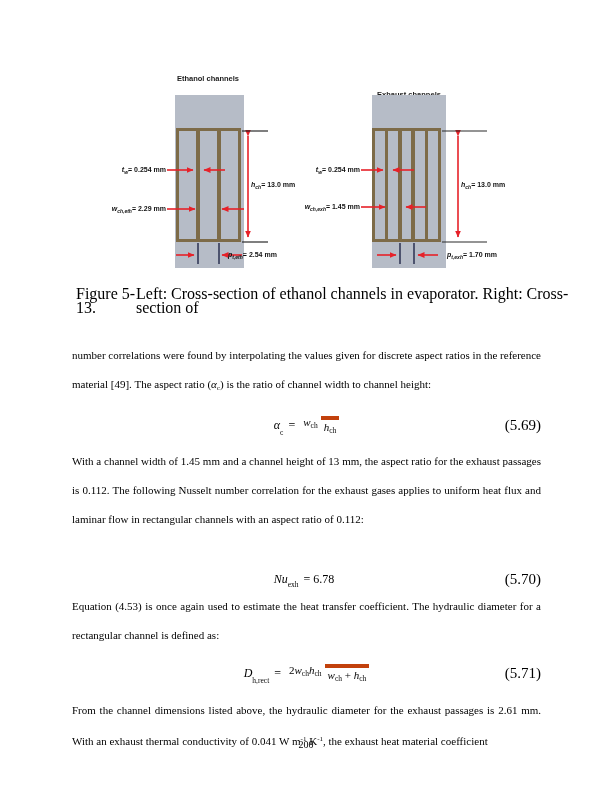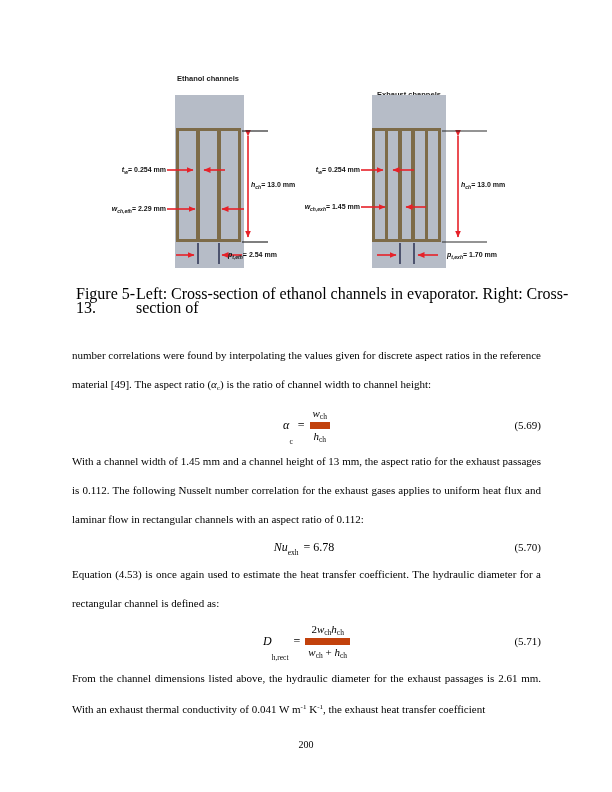--- a/index.html
+++ b/index.html
@@ -44,24 +44,24 @@
     font-size:11px; color:#000; text-align:justify;
   }
   .body-text p {margin:0; line-height:29px;}
   .sub {font-size:7px; vertical-align:-2px;}
   .sup {font-size:7px; vertical-align:4px;}
   .it {font-style:italic;}
   .eqrow {position:relative; display:flex; align-items:center; justify-content:center;}
   .eq-body {display:inline-flex; align-items:center; font-size:12px;}
   .eq-eq {margin:0 5px;}
   .esub {font-size:7.5px; vertical-align:-2px; align-self:flex-end; margin-bottom:-2px;}
-  .frac {display:inline-flex; flex-direction:column; text-align:center; font-size:11px;}
+  .frac {display:inline-flex; text-align:center; font-size:11px;}
   .frac .num {padding:0 3px 1px 3px;}
-  .frac .den {border-top:7px solid #c2410c; padding:1px 3px 0 3px;}
-  .eq-num {position:absolute; right:0; top:50%; transform:translateY(-50%); font-size:11px;}
+  .frac .den {border-top:4px solid #c2410c; padding:1px 3px 0 3px;}
+  .eq-num {position:absolute; right:0; top:50%; transform:translateY(-50%); font-size:15px;}
   .page-num {
     position:absolute; left:0; top:739px; width:100%;
     text-align:center; font-size:10px; color:#000;
   }
 </style>
 </head>
 <body>
 
 <div class="page">
 
@@ -169,21 +169,21 @@
         <span class="frac">
           <span class="num"><span class="it">w</span><span class="esub">ch</span></span>
           <span class="den"><span class="it">h</span><span class="esub">ch</span></span>
         </span>
       </span>
       <span class="eq-num">(5.69)</span>
     </div>
 
     <p>With a channel width of 1.45 mm and a channel height of 13 mm, the aspect ratio for the exhaust passages is 0.112. The following Nusselt number correlation for the exhaust gases applies to uniform heat flux and laminar flow in rectangular channels with an aspect ratio of 0.112:</p>
 
-    <div class="eqrow" style="height:26px;">
+    <div class="eqrow" style="height:26px;margin-top:32px;">
       <span class="eq-body">
         <span class="it">Nu</span>
           <span class="esub">exh</span>
         <span class="eq-eq">= 6.78</span>
       </span>
       <span class="eq-num">(5.70)</span>
     </div>
 
     <p>Equation (4.53) is once again used to estimate the heat transfer coefficient. The hydraulic diameter for a rectangular channel is defined as:</p>
 
@@ -193,19 +193,19 @@
           <span class="esub">h,rect</span>
         <span class="eq-eq">=</span>
         <span class="frac">
           <span class="num"><span>2</span><span class="it">w</span><span class="esub">ch</span><span class="it">h</span><span class="esub">ch</span></span>
           <span class="den"><span class="it">w</span><span class="esub">ch</span>&nbsp;<span>+</span>&nbsp;<span class="it">h</span><span class="esub">ch</span></span>
         </span>
       </span>
       <span class="eq-num">(5.71)</span>
     </div>
 
-    <p><span>From the channel dimensions listed above, the hydraulic diameter for the exhaust passages is 2.61 mm. With an exhaust thermal conductivity of 0.041 W m</span><span class="sup">-1</span><span> K</span><span class="sup">-1</span><span>, the exhaust heat transfer coefficient</span></p>
+    <p><span>From the channel dimensions listed above, the hydraulic diameter for the exhaust passages is 2.61 mm. With an exhaust thermal conductivity of 0.041 W m</span><span class="sup">-1</span><span> K</span><span class="sup">-1</span><span>, the exhaust heat material coefficient</span></p>
 
   </div>
 
   <div class="page-num">200</div>
 
 </div>
 
 </body></html>

